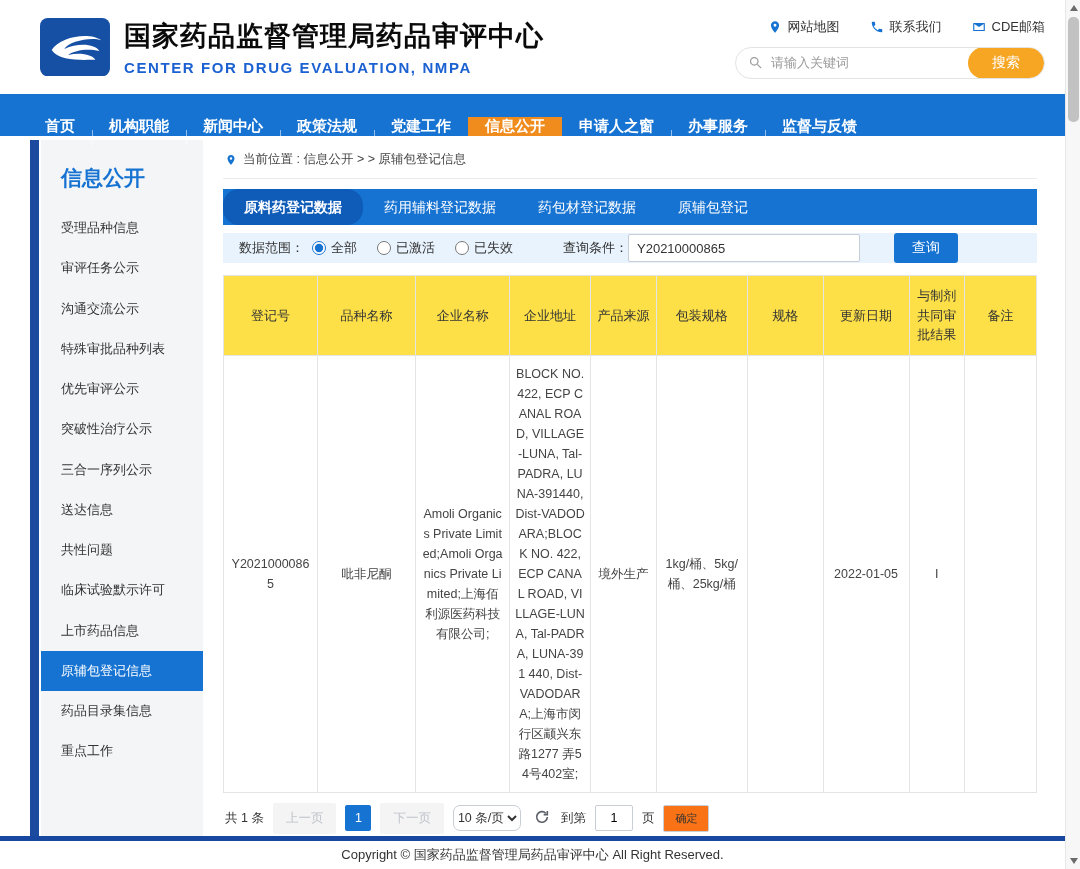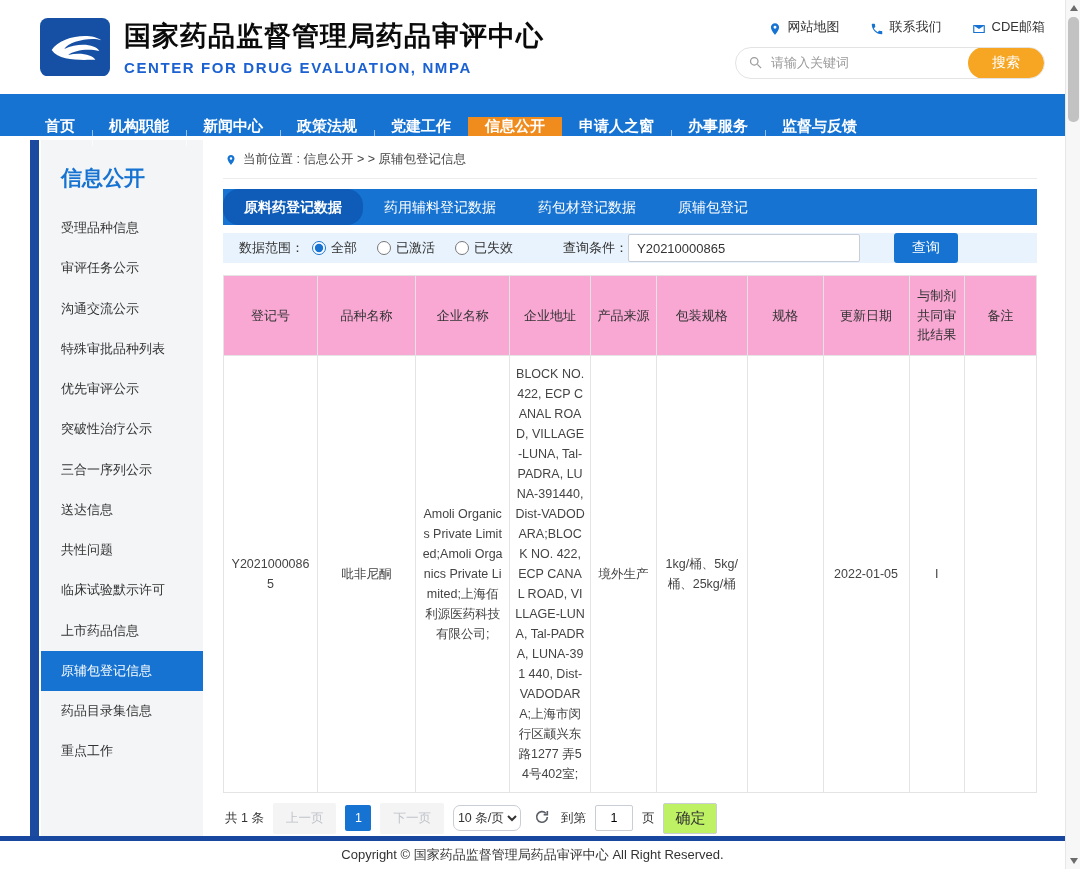--- a/index.html
+++ b/index.html
@@ -8,21 +8,21 @@
   .page { position:relative; width:1080px; height:869px; background:#fff; overflow:hidden; }
   .viewport { width:1065px; height:869px; display:flex; flex-direction:column; overflow:hidden; }
 
   
   .header { display:flex; align-items:center; height:94px; padding:0 20px 0 40px; background:#fff; }
   .logo { width:70px; height:58px; flex:0 0 auto; margin-right:14px; cursor:pointer; }
   .title-block .cn { font-size:27px; font-weight:bold; color:#0a0a0a; letter-spacing:1px; }
   .title-block .en { font-size:15px; font-weight:bold; color:#1b61d1; letter-spacing:1.6px; margin-top:5px; }
   .header-right { margin-left:auto; display:flex; flex-direction:column; align-items:flex-end; gap:11px; padding-top:2px; }
   .quick-links { display:flex; align-items:center; gap:30px; }
-  .quick-link { display:flex; align-items:flex-end; gap:6px; font-size:13px; color:#333; cursor:pointer; }
+  .quick-link { display:flex; align-items:center; gap:6px; font-size:13px; color:#333; cursor:pointer; }
   .quick-link svg { width:14px; height:14px; }
   .searchbar { display:flex; align-items:center; width:310px; height:32px; border:1px solid #e3e3e3; border-radius:16px; background:#fff; overflow:hidden; }
   .searchbar .mag { width:15px; height:15px; margin-left:12px; }
   .searchbar input { flex:1; border:none; outline:none; padding:0 8px; font-size:13px; color:#333; background:transparent; }
   .searchbar input::placeholder { color:#9b9b9b; }
   .search-btn { width:76px; height:32px; border:none; border-radius:16px; background:#f6a623; color:#fff; font-size:14px; cursor:pointer; flex:0 0 auto; }
 
   
   .nav { display:flex; align-items:flex-end; height:42px; background:#1673d2; padding:0 28px; }
   .nav-item { position:relative; display:flex; align-items:center; padding:0 17px; color:#fff; font-size:15px; font-weight:bold; cursor:pointer; white-space:nowrap; }
@@ -49,31 +49,31 @@
   .filter { display:flex; align-items:center; background:#e9f3fd; height:46px; margin-top:8px; padding:0 16px; font-size:13px; color:#333; }
   .radio-group { display:flex; align-items:center; gap:20px; margin-left:8px; }
   .radio-opt { display:flex; align-items:center; gap:5px; cursor:pointer; }
   .radio-opt input { accent-color:#1673d2; width:14px; height:14px; cursor:pointer; }
   .query-label { margin-left:50px;font-family:Liberation Mono, monospace; }
   .query-input { width:232px; height:28px; border:1px solid #c9cdd4; border-radius:2px; padding:0 8px; font-size:13px; color:#333; background:#fff; outline:none; }
   .query-btn { margin-left:34px; width:64px; height:30px; border:none; border-radius:3px; background:#1673d2; color:#fff; font-size:14px; cursor:pointer; }
 
   .data-table { width:100%; border-collapse:collapse; table-layout:fixed; margin-top:12px; }
   .data-table th, .data-table td { border:1px solid #e4e4e4; text-align:center; vertical-align:middle; }
-  .data-table th { background:#f9a8d4; font-weight:normal; font-size:13px; color:#333; padding:10px 4px; line-height:1.5; word-break:break-all; }
+  .data-table th { background:#fde047; font-weight:normal; font-size:13px; color:#333; padding:10px 4px; line-height:1.5; word-break:break-all; }
   .data-table td { font-size:12.5px; color:#444; padding:8px 5px; line-height:1.6; word-break:break-all; }
 
   .pagination { display:flex; align-items:center; gap:9px; padding:10px 0 10px 2px; font-size:12.5px; color:#333; }
   .pg-btn { background:#f4f4f5; color:#bfc3c9; border:none; border-radius:2px; padding:7px 13px; font-size:12.5px; cursor:default; }
   .pg-num { width:26px; height:26px; background:#1673d2; color:#fff; display:flex; align-items:center; justify-content:center; border-radius:2px; cursor:pointer; }
   .pg-select { height:26px; border:1px solid #c9cdd4; border-radius:7px; font-size:12.5px; color:#333; background:#fff; cursor:pointer; font-family:"Liberation Sans","DejaVu Sans",sans-serif; }
   .refresh-btn { width:20px; height:20px; border:none; background:transparent; cursor:pointer; padding:0; margin-left:2px; }
   .refresh-btn svg { width:16px; height:16px; }
   .goto-input { width:38px; height:26px; border:1px solid #c9cdd4; border-radius:2px; text-align:center; font-size:12.5px; outline:none; }
-  .confirm-btn { border:1px solid #c9cdd4; background:#bef264; border-radius:2px; padding:5px 11px; font-size:15px; color:#333; cursor:pointer; }
+  .confirm-btn { border:1px solid #c9cdd4; background:#f97316; border-radius:2px; padding:5px 11px; font-size:11px; color:#333; cursor:pointer; }
 
   .note { background:#e9f3fd; margin-top:4px; padding:10px 16px 12px; font-size:12px; color:#333; line-height:1.85; }
 
   
   .footer-line { height:5px; background:#17479e; }
   .footer { height:28px; display:flex; align-items:center; justify-content:center; font-size:13px; color:#333; background:#fff; }
 
   
   .scrollbar { position:absolute; top:0; right:0; width:15px; height:869px; background:#f7f7f7; border-left:1px solid #e7e7e7; }
   .scroll-arrow { position:absolute; left:0; width:15px; height:16px; display:flex; align-items:center; justify-content:center; cursor:pointer; }

